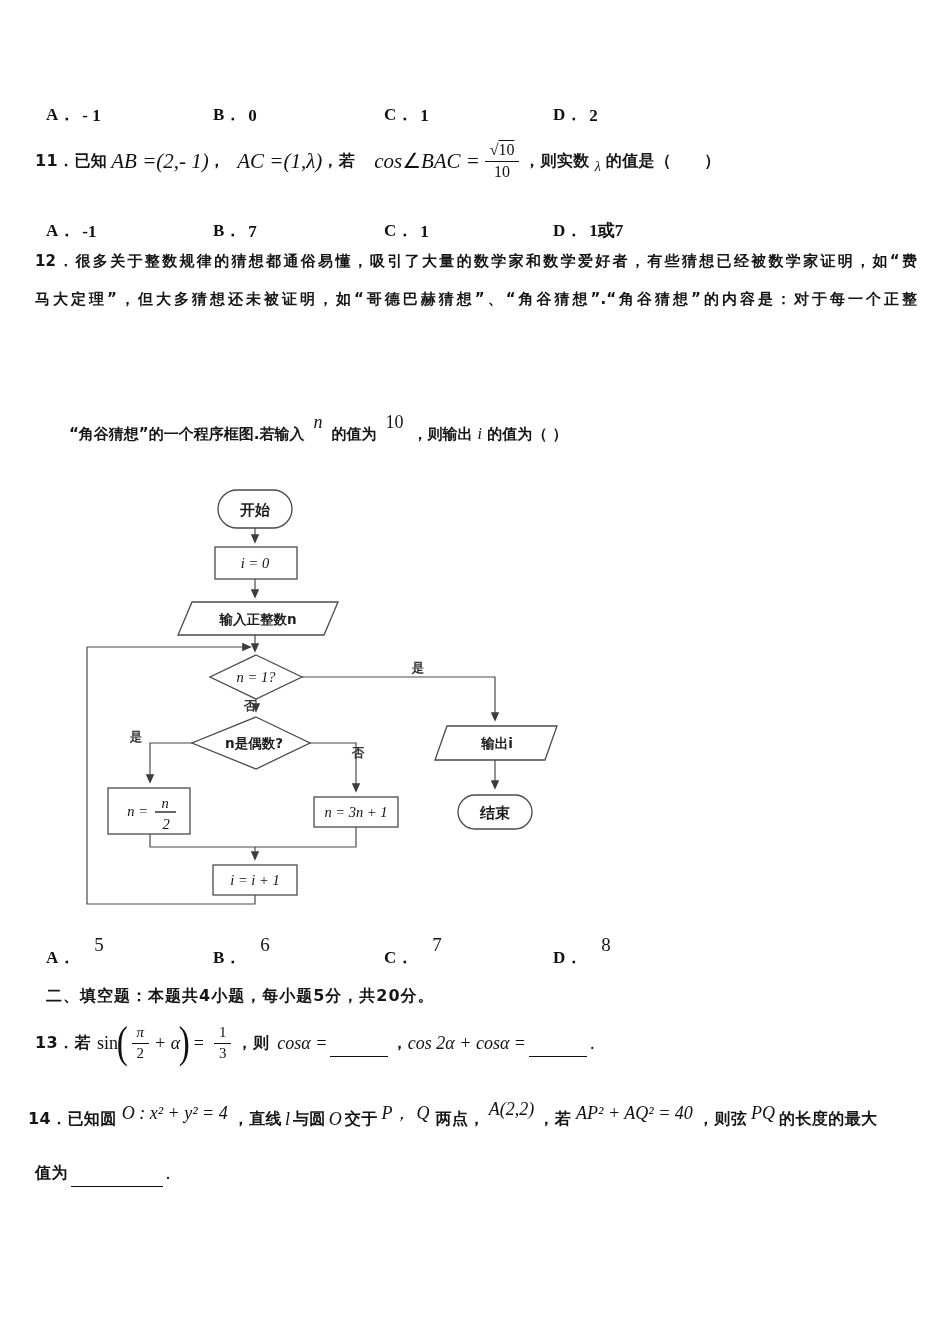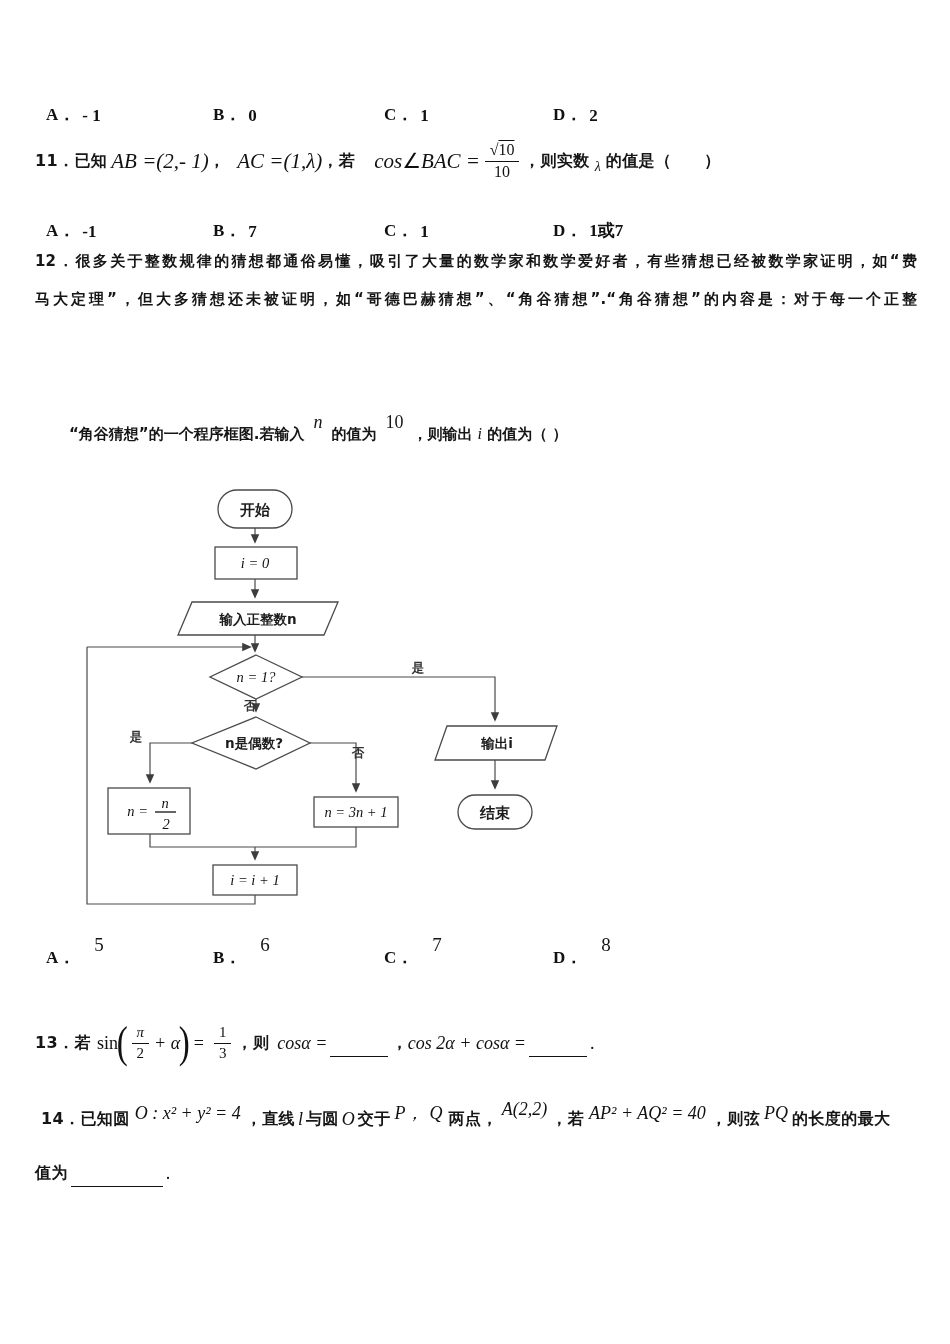--- a/index.html
+++ b/index.html
@@ -179,20 +179,21 @@
     <div class="opt" style="left:384px">
       <span class="serifb">C．</span>
       <span class="supv">7</span>
     </div>
     <div class="opt" style="left:553px">
       <span class="serifb">D．</span>
       <span class="supv">8</span>
     </div>
   </div>
 
+  <div class="abs cn" style="left:46px;top:986px;font-size:16px;letter-spacing:1px">二、填空题：本题共4小题，每小题5分，共20分。</div>
 
   <div class="frow" style="left:35px;top:1012px;height:62px;">
     <span class="cn f16">13．若</span>
     <span class="math mupr f17" style="margin-left:6px">sin</span>
     <span class="bigp">(</span>
     <span class="frac sm">
       <span class="fnum math">π</span>
       <span class="fden math mupr">2</span>
     </span>
     <span class="math f17">+ α</span>
@@ -204,21 +205,21 @@
     </span>
     <span class="cn f16">，则</span>
     <span class="math f17" style="margin-left:8px">cosα =</span>
     <span class="blank"></span>
     <span class="cn f16">，</span>
     <span class="math f17" style="">cos 2α + cosα =</span>
     <span class="blank"></span>
     <span class="math mupr f17">.</span>
   </div>
 
-  <div class="frow" style="left:41px;top:1098px;height:42px;justify-content:center;">
+  <div class="frow" style="left:28px;top:1098px;height:42px;justify-content:center;">
     <span class="cn f16">14．已知圆</span>
     <span class="math f17 mr" style="margin:0 5px">O : x² + y² = 4</span>
     <span class="cn f16">，直线</span>
     <span class="math f17" style="margin:0 3px">l</span>
     <span class="cn f16">与圆</span>
     <span class="math f17" style="margin:0 3px">O</span>
     <span class="cn f16">交于</span>
     <span class="math f17 mr" style="margin-left:4px">P</span>
     <span class="math f17 mr">，</span>
     <span class="math f17 mr" style="margin:0 6px">Q</span>

